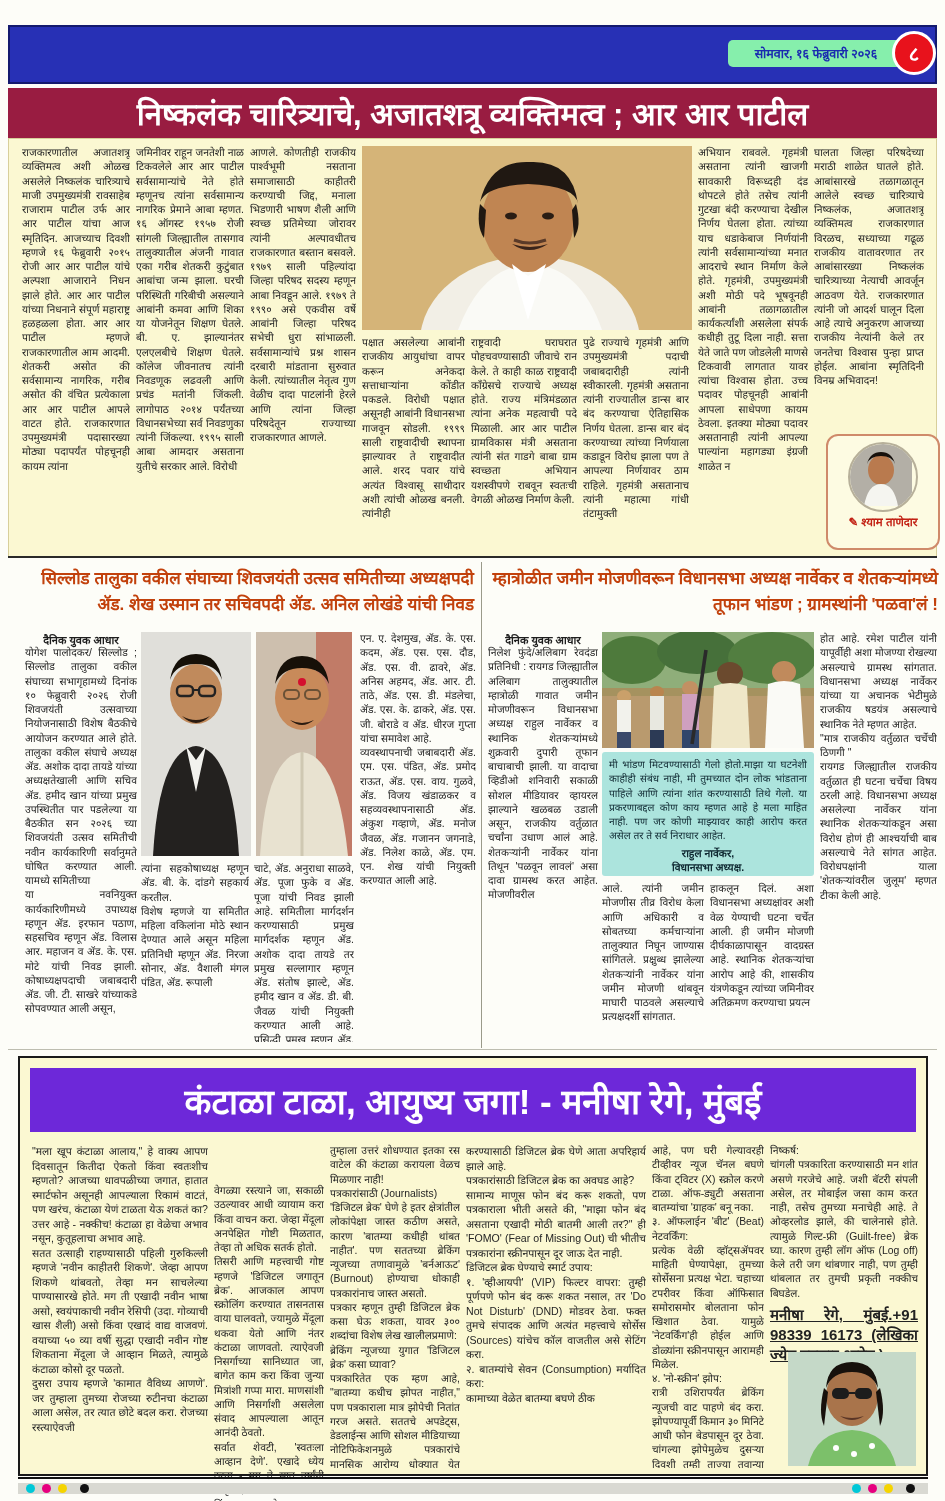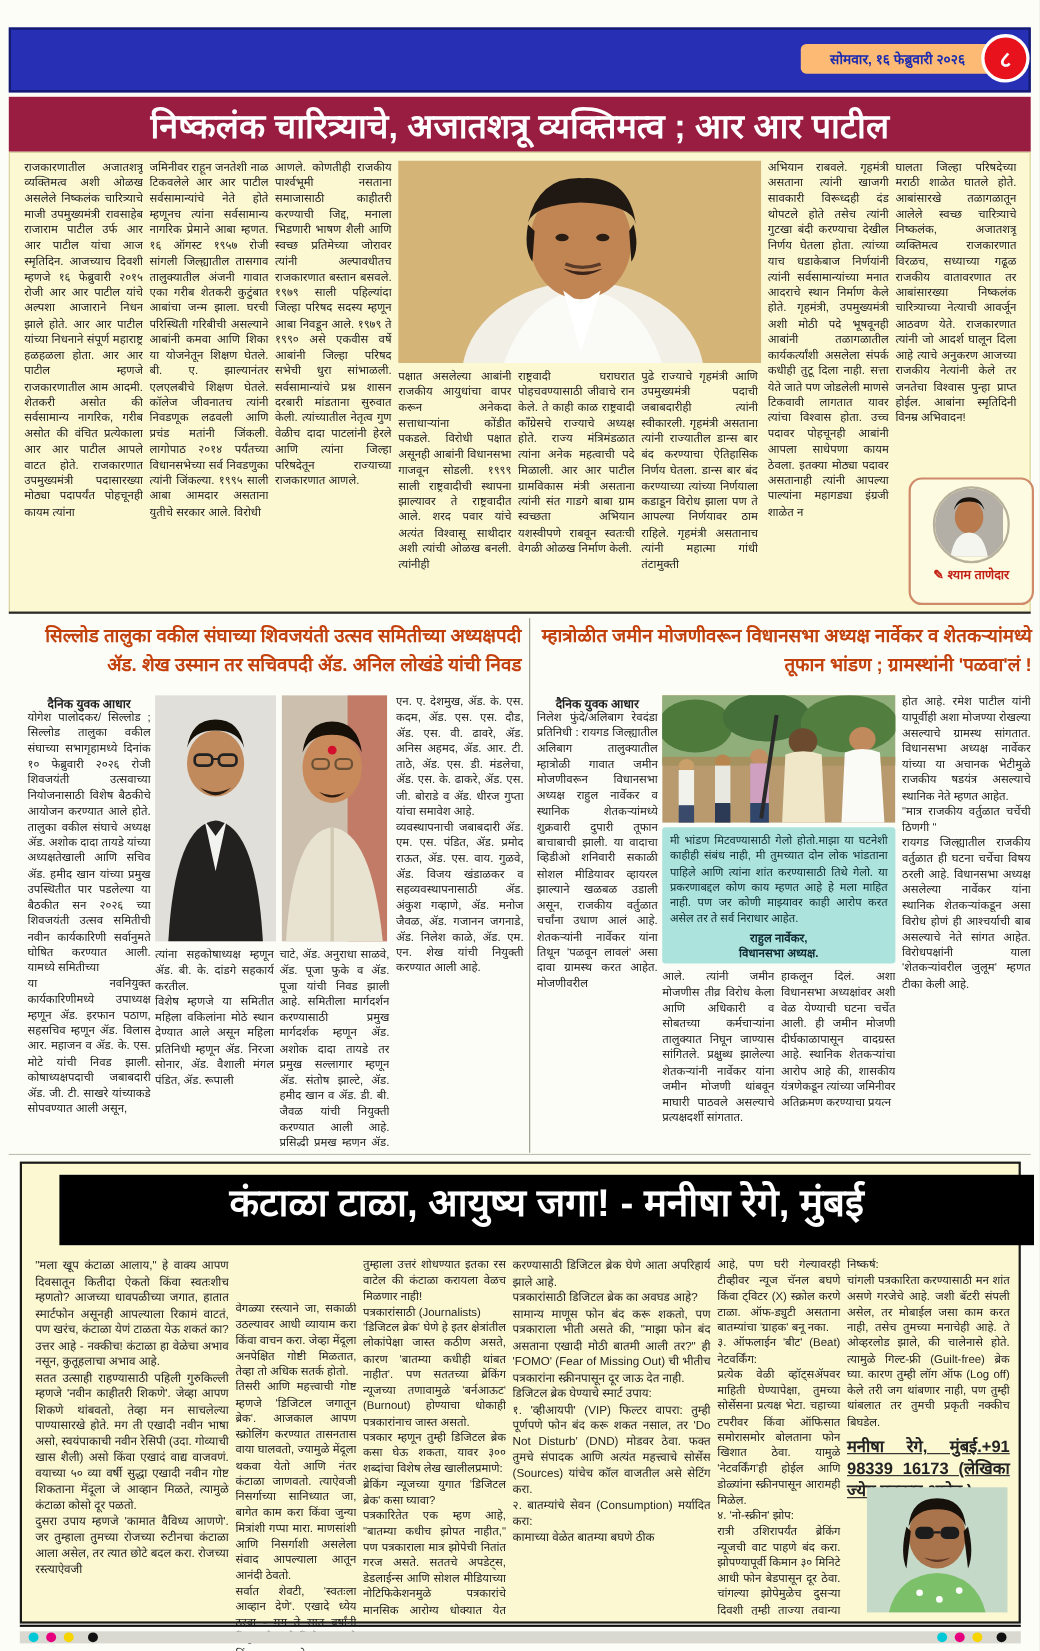--- a/index.html
+++ b/index.html
@@ -4,21 +4,21 @@
 <style>
   html,body{margin:0;padding:0;background:#e9e7df;}
   #page{position:relative;width:945px;height:1501px;background:#fdfdf8;margin:0 auto;overflow:hidden;
         font-family:"Liberation Sans",sans-serif;color:#1e1e1e;}
   .abs{position:absolute;}
   .txt{font-size:10.4px;line-height:1.37;text-align:justify;white-space:pre-line;overflow:hidden;color:#242424;}
   
   #masthead{left:8px;top:25px;width:929px;height:59px;background:#2730b5;border:2px solid #141a6e;box-sizing:border-box;}
   #logo{left:38px;top:32px;font-size:36px;font-weight:bold;font-style:italic;color:#ee1c25;letter-spacing:1px;
         text-shadow:-2px 0 #fff,2px 0 #fff,0 -2px #fff,0 2px #fff,-1px -1px #fff,1px 1px #fff,-1px 1px #fff,1px -1px #fff;}
-  #datebox{left:728px;top:40px;width:176px;height:27px;background:#fdba74;border-radius:5px;display:flex;align-items:center;justify-content:center;}
+  #datebox{left:728px;top:40px;width:176px;height:27px;background:#86efac;border-radius:5px;display:flex;align-items:center;justify-content:center;}
   #datebox span{font-size:12.5px;font-weight:bold;color:#1a2bb0;}
   #pagecircle{left:892px;top:31px;width:44px;height:44px;background:#e8121c;border:3px solid #fff;border-radius:50%;
         box-sizing:border-box;display:flex;align-items:center;justify-content:center;color:#fff;font-size:20px;font-weight:bold;}
   
   #a1-bar{left:8px;top:88px;width:929px;height:50px;background:#991c41;display:flex;align-items:center;justify-content:center;}
   #a1-bar div{color:#fff;font-size:31px;font-weight:bold;}
   #a1-body{left:8px;top:138px;width:929px;height:419px;background:#fbf8d2;border:1px solid #d8cf9a;box-sizing:border-box;}
   .a1col{overflow:hidden;}
   #a1-author-card{left:826px;top:434px;width:114px;height:116px;background:#fdfbe2;border:2px solid #cf8a6a;border-radius:12px;box-sizing:border-box;text-align:center;}
   #a1-author-card .ph{margin:6px auto 2px;width:66px;height:66px;border-radius:50%;overflow:hidden;border:2px solid #b7b09a;}
@@ -28,21 +28,21 @@
   #vdivider{left:481px;top:562px;width:1px;height:486px;background:#9a9a8a;}
   #hrule1{left:8px;top:556px;width:929px;height:2px;background:#2a2a2a;}
   #hrule2{left:8px;top:1049px;width:929px;height:1px;background:#bdbdb0;}
   .pressline{font-size:11px;font-weight:bold;text-align:center;}
   
   #quotebox{left:602px;top:752px;width:212px;height:124px;background:#ace4dd;border-radius:3px;padding:6px 7px;box-sizing:border-box;}
   #quotebox .q{font-size:10.2px;line-height:1.4;text-align:justify;color:#102a33;}
   #quotebox .attr{font-size:10.5px;font-weight:bold;text-align:center;color:#102a33;line-height:1.35;margin-top:2px;white-space:pre-line;}
   
   #a4-box{left:18px;top:1056px;width:910px;height:420px;background:#fbf8d2;border:2px solid #1a1a1a;box-sizing:border-box;}
-  #a4-banner{left:30px;top:1068px;width:886px;height:64px;background:#000000;display:flex;align-items:flex-start;justify-content:center;margin-left:24px;}
+  #a4-banner{left:30px;top:1068px;width:886px;height:64px;background:#6d28d9;display:flex;align-items:center;justify-content:center;}
   #a4-banner div{color:#fff;font-size:35px;font-weight:bold;}
   .a4col{overflow:hidden;}
   #a4-author{font-size:15px;font-weight:bold;text-align:justify;white-space:pre-line;color:#222;text-decoration:underline;}
   
   #regstrip{left:18px;top:1483px;width:910px;height:11px;background:#d9d9d2;}
   .regdot{position:absolute;width:9px;height:9px;border-radius:50%;top:1484px;}
   #botline{left:18px;top:1477px;width:910px;height:2px;background:#111;}
   svg{display:block;}
 </style>
 </head>

